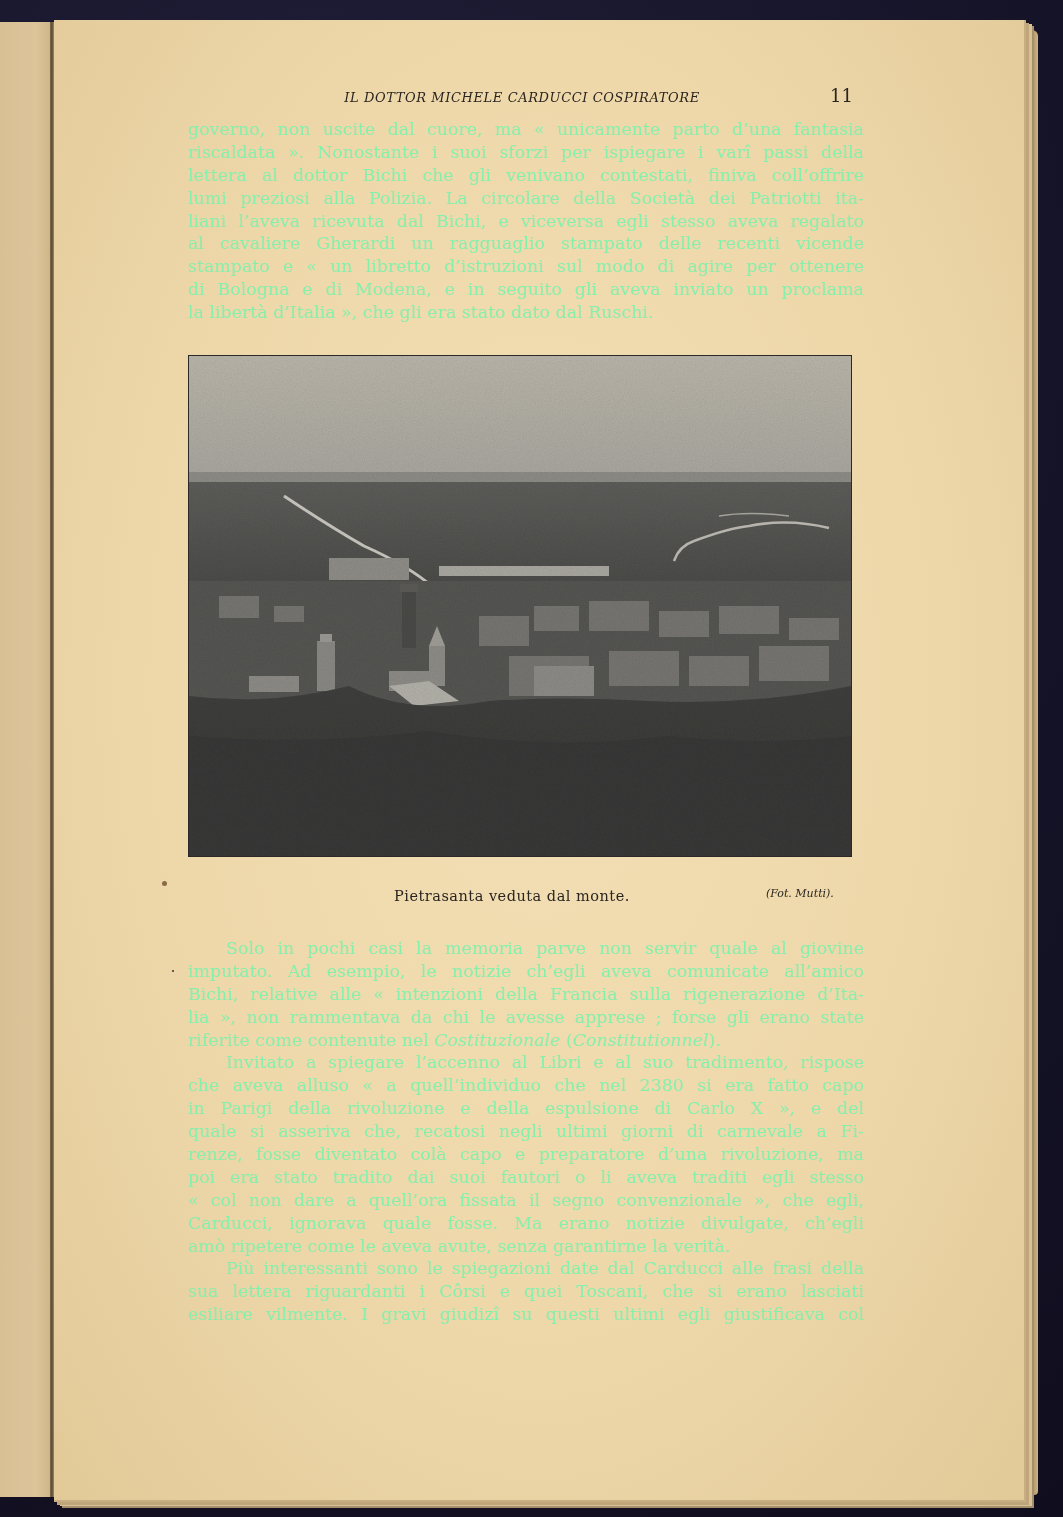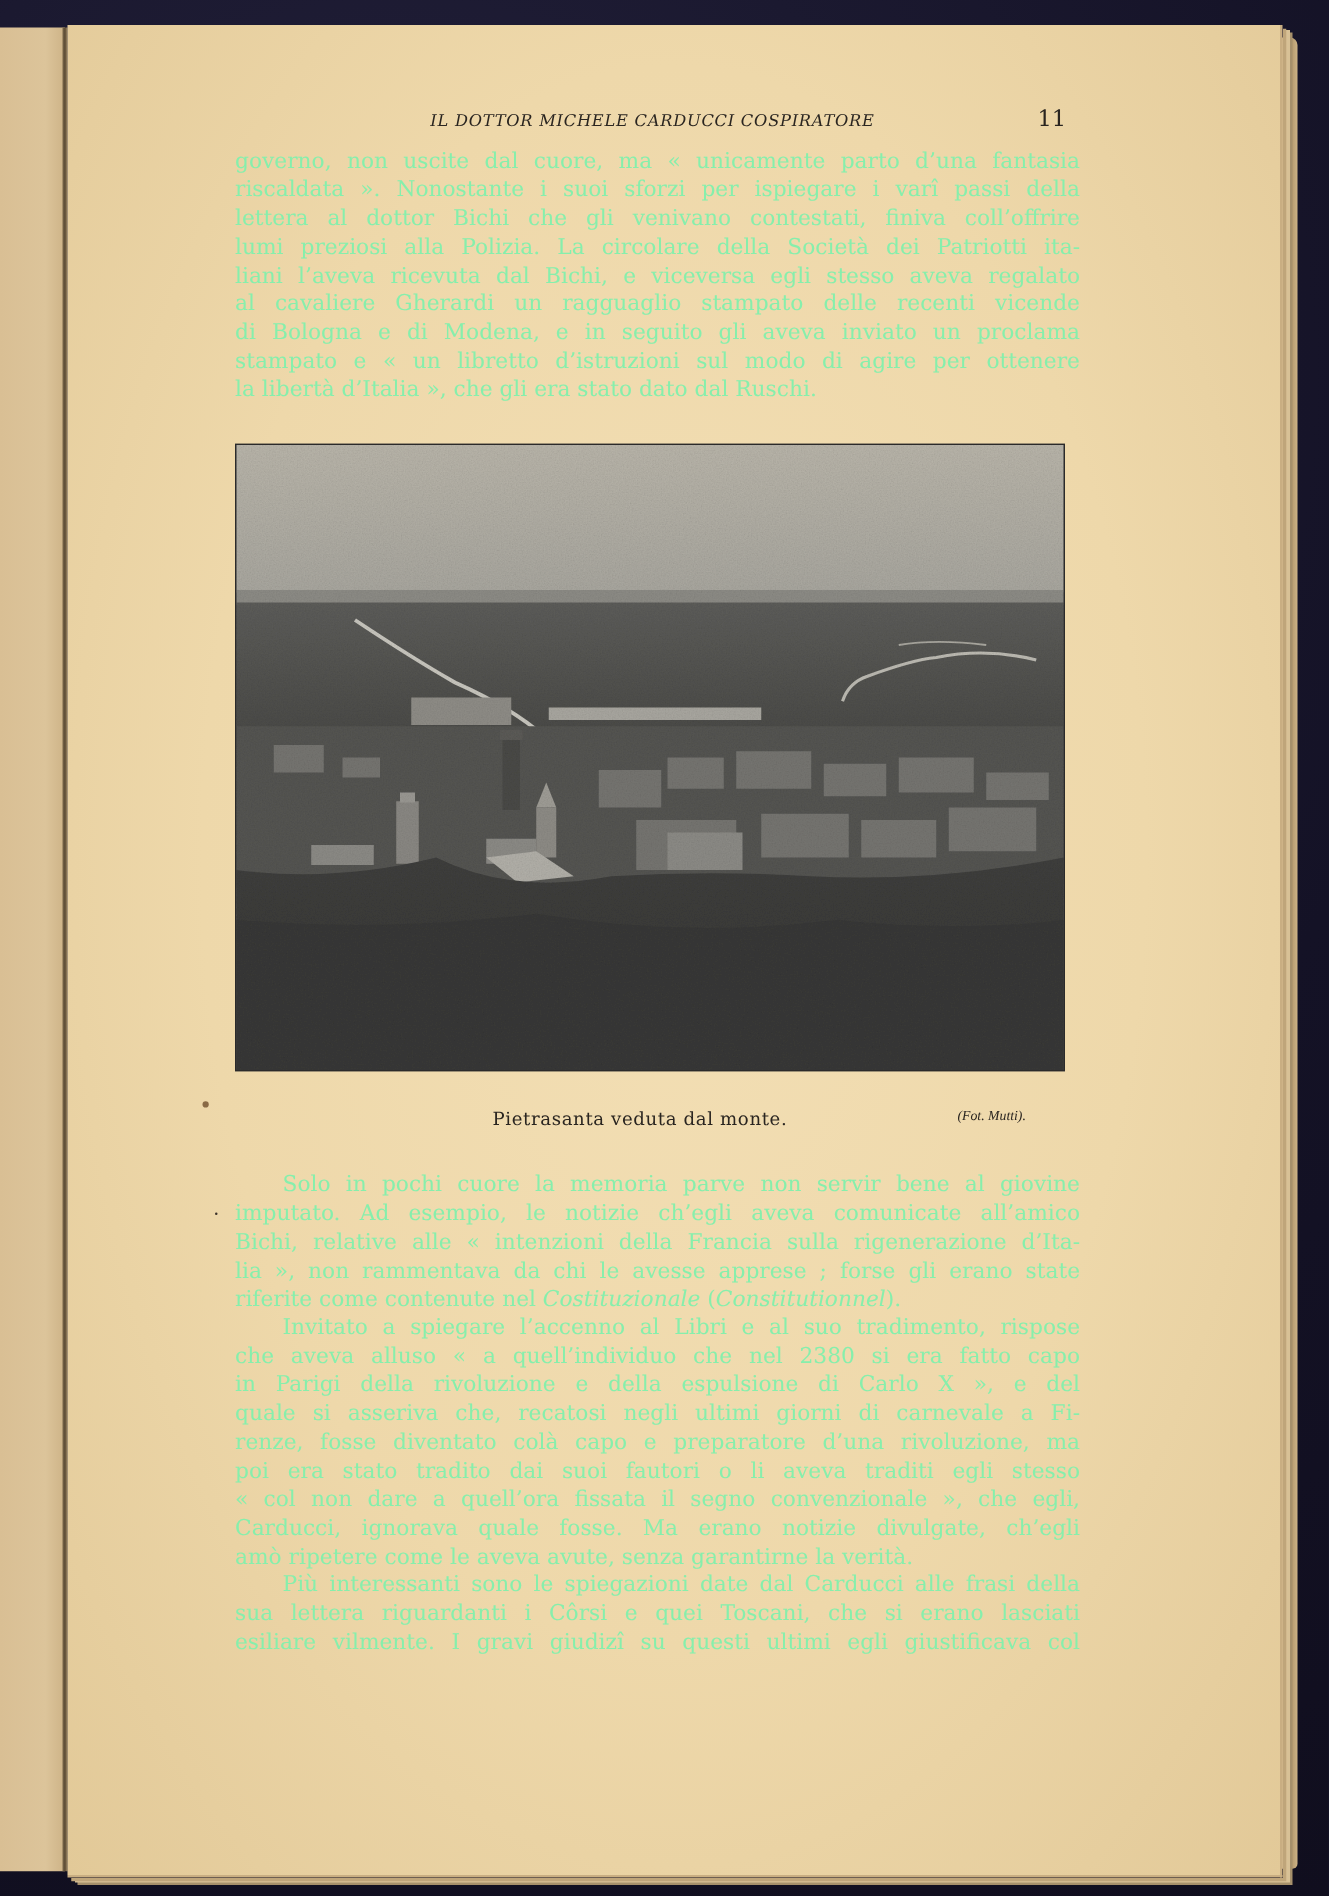--- a/index.html
+++ b/index.html
@@ -108,21 +108,20 @@
     font-size: 14.5px;
     letter-spacing: 0.5px;
     color: #2a2520;
   }
   .credit {
     position: absolute;
     left: 766px; top: 887px;
     font-size: 11px;
     font-style: italic;
     color: #2a2520;
-    font-family: Liberation Serif, serif;
   }
   .italic { font-style: italic; }
   .spot {
     position: absolute;
     border-radius: 50%;
     background: #8a6a45;
   }
 </style>
 </head>
 <body>
@@ -137,22 +136,22 @@
 <div class="running-head">IL DOTTOR MICHELE CARDUCCI COSPIRATORE</div>
 <div class="page-number">11</div>
 
 <div class="text-block block-1">
   <span class="line">governo, non uscite dal cuore, ma « unicamente parto d’una fantasia</span>
   <span class="line">riscaldata ». Nonostante i suoi sforzi per ispiegare i varî passi della</span>
   <span class="line">lettera al dottor Bichi che gli venivano contestati, finiva coll’offrire</span>
   <span class="line">lumi preziosi alla Polizia. La circolare della Società dei Patriotti ita-</span>
   <span class="line">liani l’aveva ricevuta dal Bichi, e viceversa egli stesso aveva regalato</span>
   <span class="line">al cavaliere Gherardi un ragguaglio stampato delle recenti vicende</span>
+  <span class="line">stampato e « un libretto d’istruzioni sul modo di agire per ottenere</span>
   <span class="line">di Bologna e di Modena, e in seguito gli aveva inviato un proclama</span>
-  <span class="line">stampato e « un libretto d’istruzioni sul modo di agire per ottenere</span>
   <span class="line last">la libertà d’Italia », che gli era stato dato dal Ruschi.</span>
 </div>
 
 <div class="photo">
   <svg width="662" height="500" viewBox="0 0 662 500">
     <defs>
       <filter id="grain" x="0" y="0" width="100%" height="100%">
         <feTurbulence type="fractalNoise" baseFrequency="0.9" numOctaves="2" seed="4" result="n"></feTurbulence>
         <feColorMatrix type="saturate" values="0" in="n" result="g"></feColorMatrix>
         <feComponentTransfer in="g" result="g2">
@@ -227,21 +226,21 @@
 </div>
 
 <div class="caption">Pietrasanta veduta dal monte.</div>
 <div class="credit">(Fot. Mutti).</div>
 
 <div class="spot" style="left:162px; top:881px; width:5px; height:5px;"></div>
 <div class="spot" style="left:172px; top:970px; width:2px; height:2px; background:#3a3028;"></div>
 
 <div class="text-block block-2">
   <div>
-    <span class="line indent">Solo in pochi cuore la memoria parve non servir bene al giovine</span>
+    <span class="line indent">Solo in pochi casi la memoria parve non servir quale al giovine</span>
     <span class="line">imputato. Ad esempio, le notizie ch’egli aveva comunicate all’amico</span>
     <span class="line">Bichi, relative alle « intenzioni della Francia sulla rigenerazione d’Ita-</span>
     <span class="line">lia », non rammentava da chi le avesse apprese ; forse gli erano state</span>
     <span class="line last"><span>riferite come contenute nel </span><span class="italic">Costituzionale</span><span> (</span><span class="italic">Constitutionnel</span><span>).</span></span>
   </div>
   <div>
     <span class="line indent">Invitato a spiegare l’accenno al Libri e al suo tradimento, rispose</span>
     <span class="line">che aveva alluso « a quell’individuo che nel 2380 si era fatto capo</span>
     <span class="line">in Parigi della rivoluzione e della espulsione di Carlo X », e del</span>
     <span class="line">quale si asseriva che, recatosi negli ultimi giorni di carnevale a Fi-</span>

